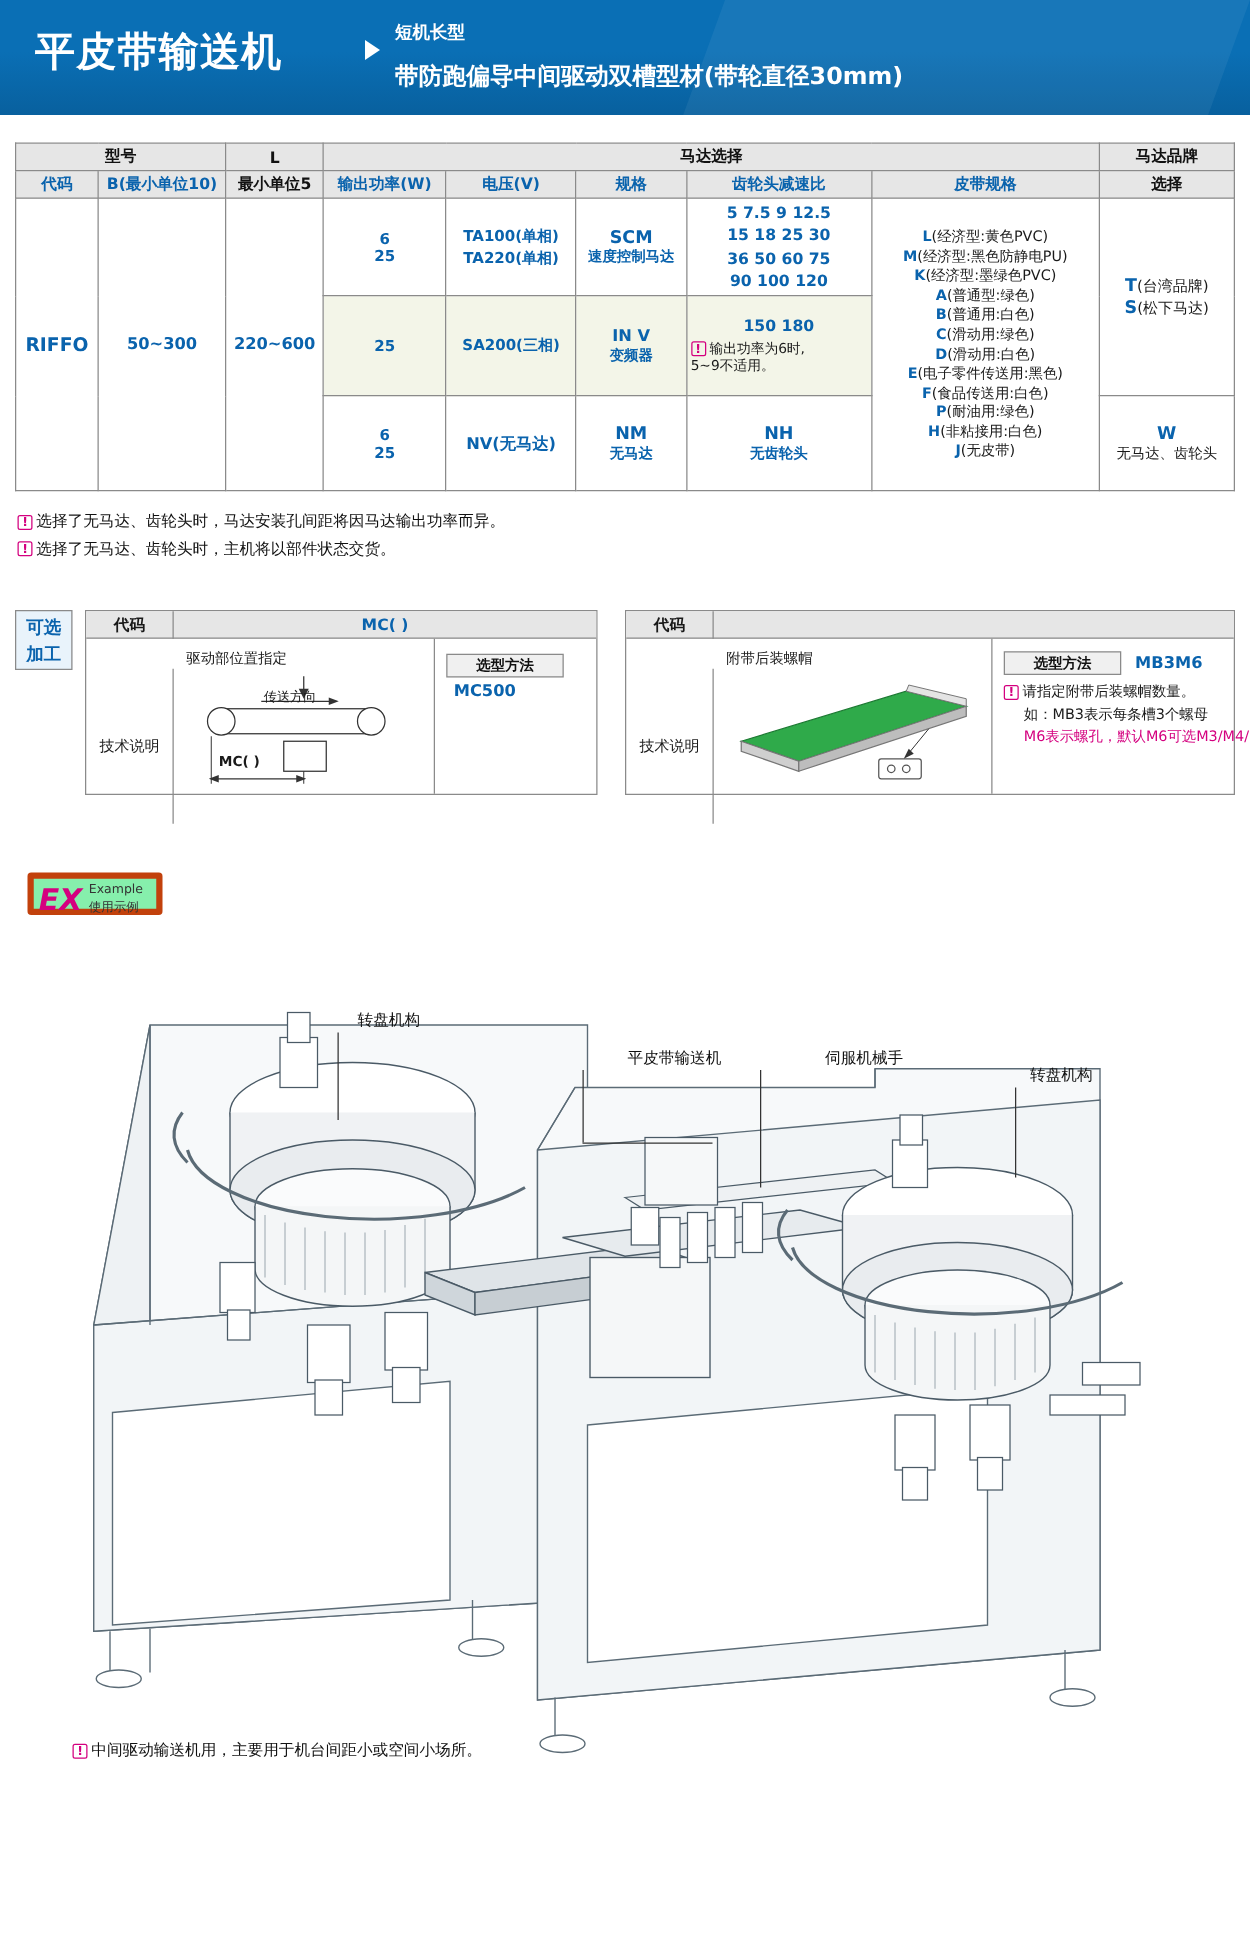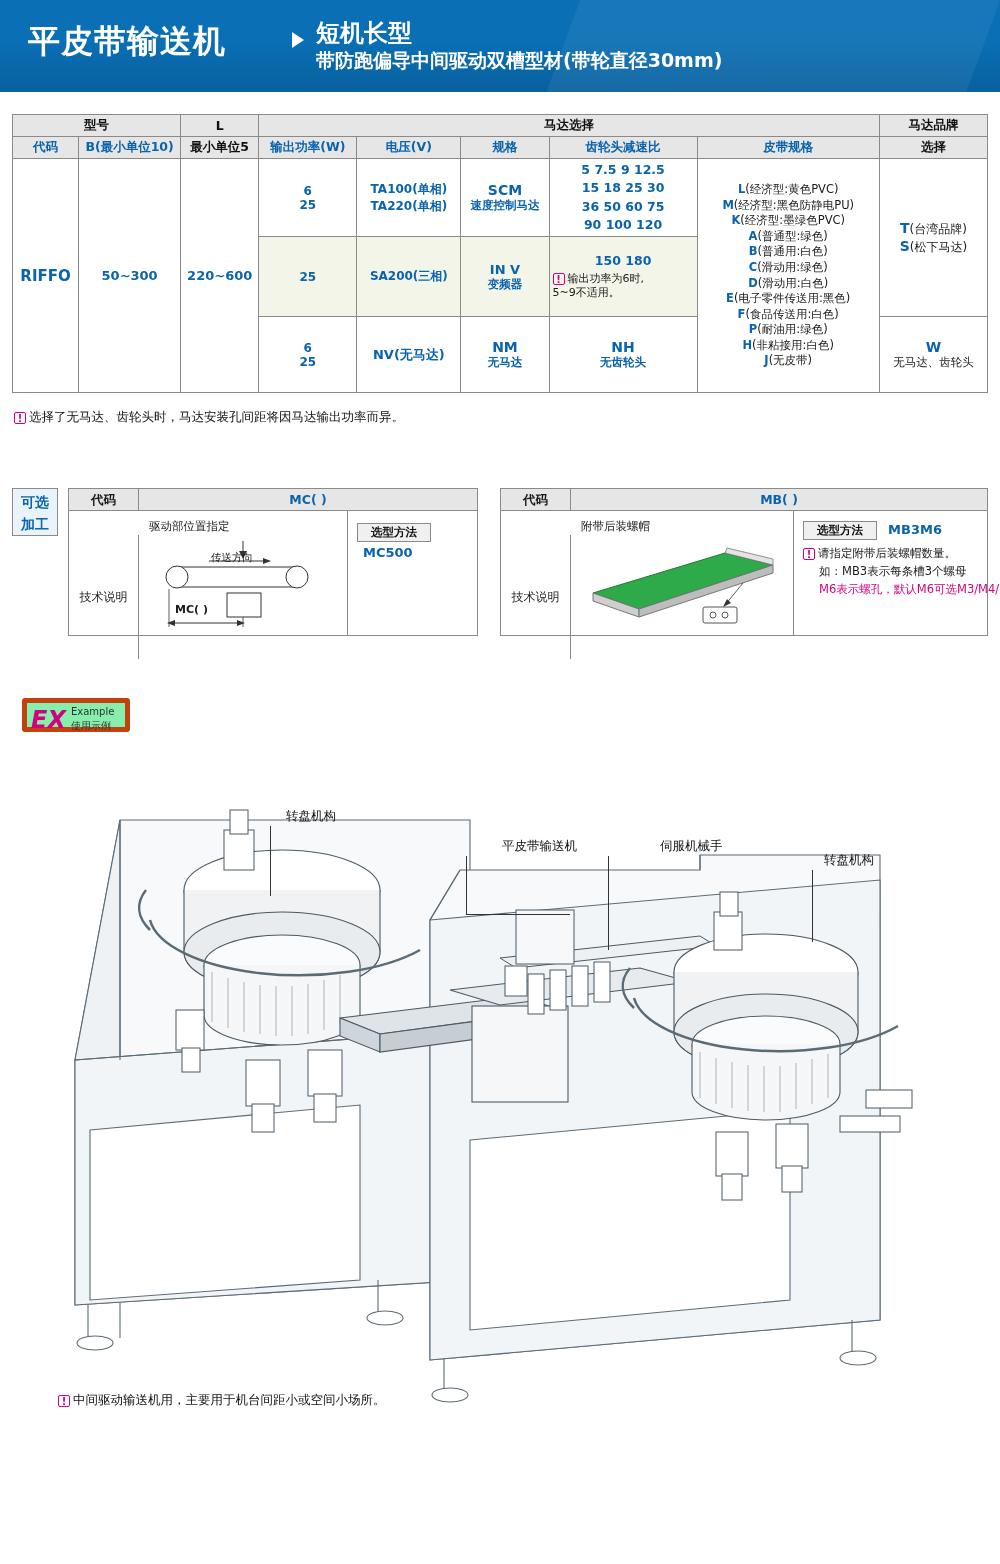--- a/index.html
+++ b/index.html
@@ -26,21 +26,21 @@
     position:absolute; left:28px; top:20px;
     font-size:32px; font-weight:bold; color:#ffffff; letter-spacing:1px;
   }
   .header .tri{
     position:absolute; left:292px; top:32px;
     width:0;height:0;border-left:12px solid #ffffff;
     border-top:8px solid transparent;border-bottom:8px solid transparent;
   }
   .header .title-sub1{
     position:absolute; left:316px; top:17px;
-    font-size:24px; font-weight:bold; color:#ffffff;
+    font-size:14px; font-weight:bold; color:#ffffff;
   }
   .header .title-sub2{
     position:absolute; left:316px; top:48px;
     font-size:19px; font-weight:bold; color:#ffffff;
   }
   .badge{
     position:absolute; right:16px; top:12px; width:110px; height:66px;
     background:#ffffff; border-radius:3px;
     color:#c8006f;
   }
@@ -104,21 +104,21 @@
   .opt-body{ position:absolute; left:0; top:22px; right:0; bottom:0; }
   .opt-body .c1{
     position:absolute; left:0; top:0; width:70px; height:100%;
     border-right:1px solid #8a8a8a; text-align:center; font-size:12px;
     display:flex; align-items:center; justify-content:center;margin-top:24px;
   }
   .opt-body .c2{ position:absolute; left:70px; top:0; right:0; height:100%; }
   .divline{ position:absolute; top:0; bottom:0; width:1px; background:#8a8a8a; }
   .method-tag{
     display:inline-block; border:1px solid #8a8a8a; background:#f0f0f0;
-    padding:1px 13px; font-size:11.5px; font-weight:bold; color:#111;
+    padding:1px 23px; font-size:11.5px; font-weight:bold; color:#111;
   }
   .pink{ color:#d4007f; }
   .bluet{ color:#0a63ad; font-weight:bold; }
 
   
   .ex{
     position:absolute; left:22px; top:698px; width:108px; height:34px;
     border:5px solid #c2410c; border-radius:3px; background:#86efac;
   }
   .ex .exx{ position:absolute; left:4px; top:3px; font-size:24px; font-weight:bold; color:#d4007f; font-style:italic;}
@@ -240,20 +240,21 @@
     <td>
       <div class="blue" style="font-size:14px">W</div>
       <div style="font-size:11.5px">无马达、齿轮头</div>
     </td>
   </tr>
 </tbody>
   </table>
 
 <div class="notes">
   <div><span class="note-i">!</span><span>选择了无马达、齿轮头时，马达安装孔间距将因马达输出功率而异。</span></div>
+  <div><span class="note-i">!</span><span>选择了无马达、齿轮头时，主机将以部件状态交货。</span></div>
 </div>
 
 <div class="opt-label">
   <div>可选</div>
   <div>加工</div>
 </div>
 
 <div class="optbox opt-left">
   <div class="opt-hdr" style="width:100%">
     <div class="c1">代码</div>
@@ -285,21 +286,20 @@
         <span class="method-tag">选型方法</span>
         <span class="bluet" style="font-size:13px;margin-left:6px">MC500</span>
       </div>
     </div>
   </div>
 </div>
 
 <div class="optbox opt-right">
   <div class="opt-hdr" style="width:100%">
     <div class="c1">代码</div>
-    <div class="c2">MB( )</div>
   </div>
   <div class="opt-body">
     <div class="c1">技术说明</div>
     <div class="c2">
       <div class="divline" style="left:222px;"></div>
       <div style="position:absolute;left:10px;top:8px;font-size:11.5px">附带后装螺帽</div>
       <svg width="214" height="96" style="position:absolute;left:4px;top:24px">
         <polygon points="18,58 150,18 198,30 64,74" fill="#2faa4a" stroke="#1d7a33" stroke-width="1"></polygon>
         <polygon points="18,58 64,74 64,82 18,66" fill="#cfcfcf" stroke="#777" stroke-width="1"></polygon>
         <polygon points="64,74 198,30 198,38 64,82" fill="#bdbdbd" stroke="#777" stroke-width="1"></polygon>

